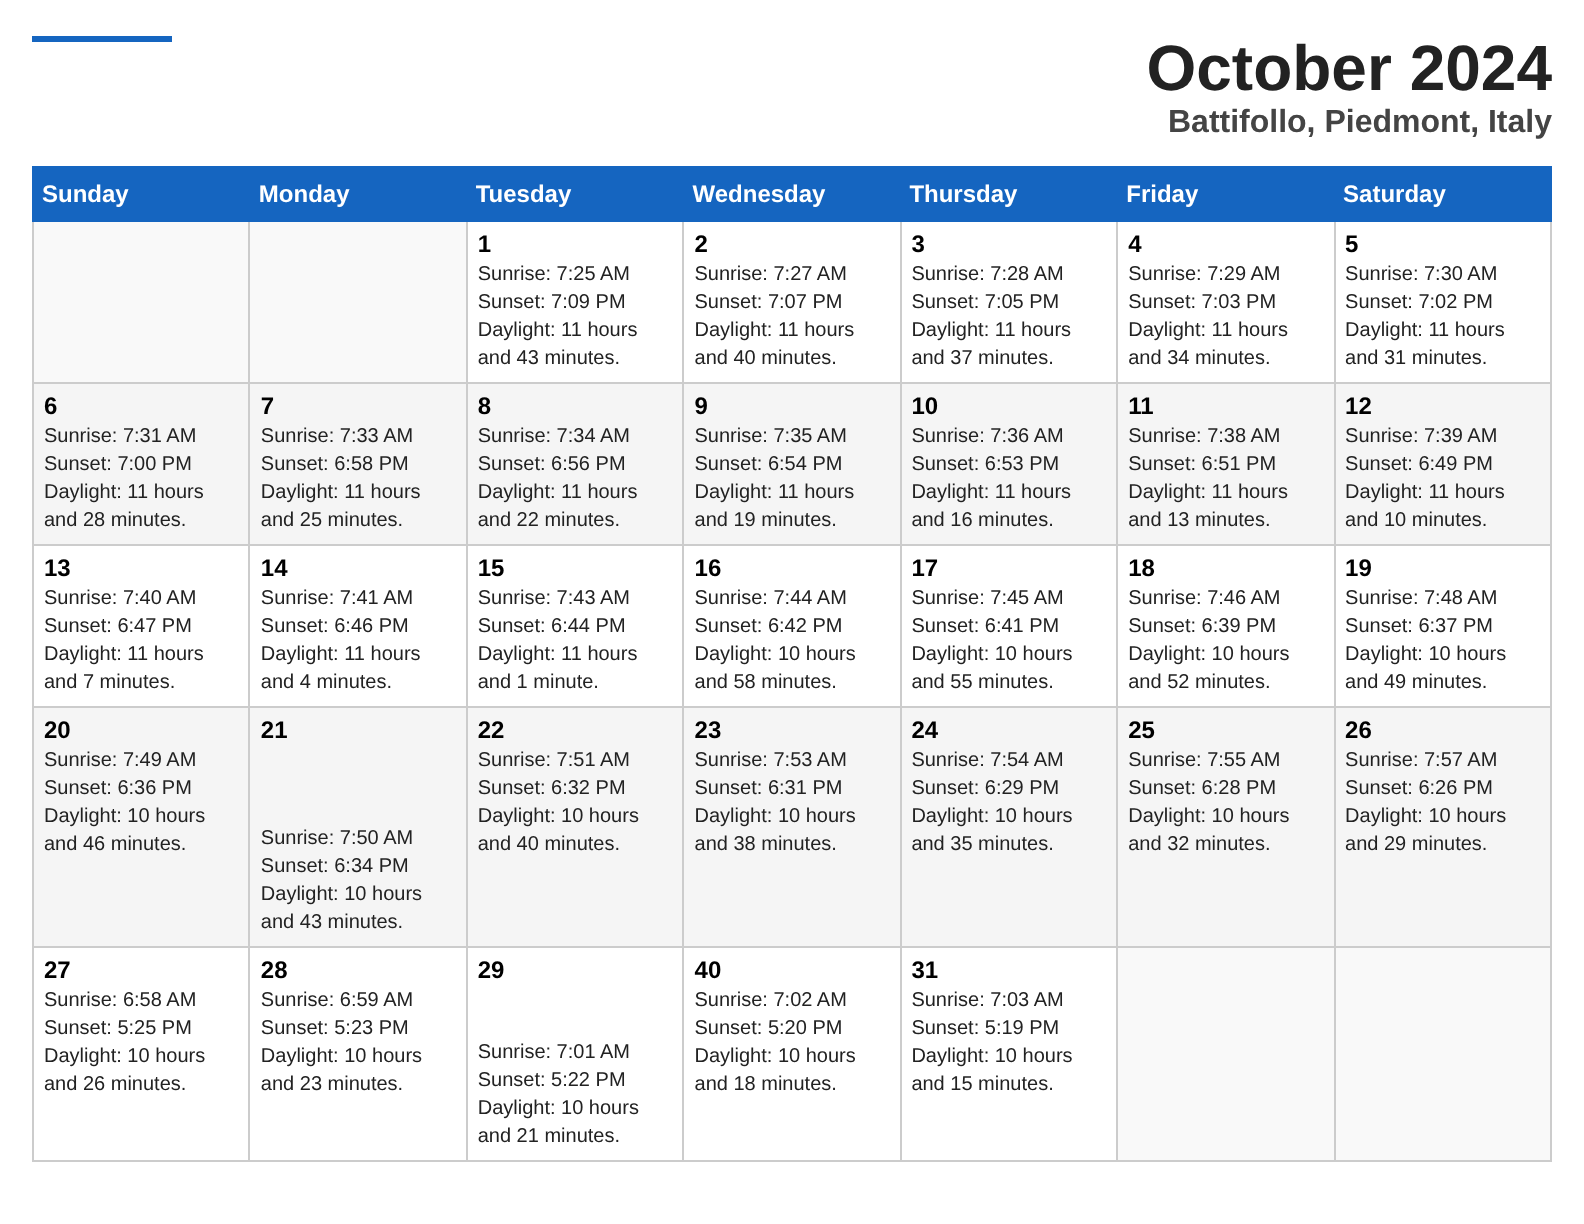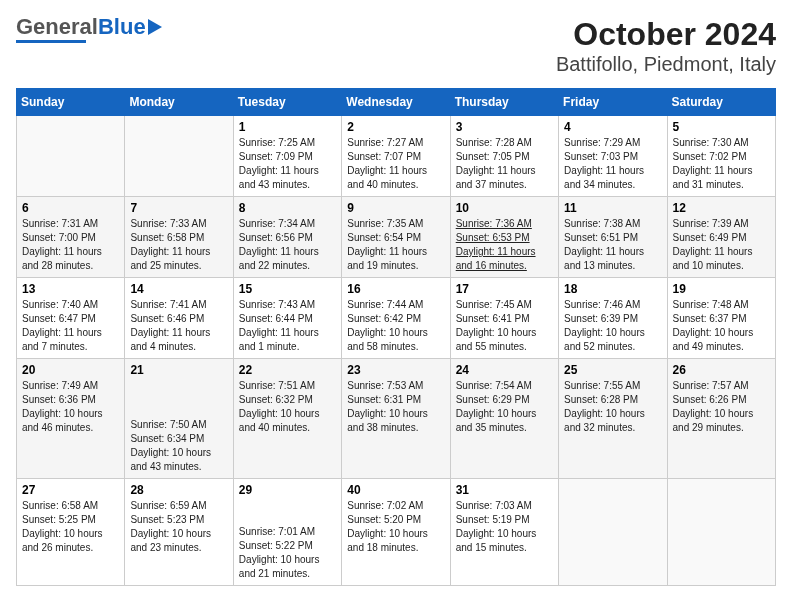--- a/index.html
+++ b/index.html
@@ -45,22 +45,22 @@
     }
     .title-block {
       text-align: right;
     }
     .title-block h1 {
       font-size: 32px;
       font-weight: bold;
       color: #222;
     }
     .title-block h2 {
-      font-size: 20px;
-      font-weight: normal;
+      font-size: 16px;
+      font-weight: bold;
       color: #444;
     }
     table {
       width: 100%;
       border-collapse: collapse;
       font-size: 11px;
     }
     thead tr th {
       background: #1565C0;
       color: #fff;
@@ -93,26 +93,20 @@
     }
     .empty-cell {
       background: #f9f9f9 !important;
     }
   </style>
 </head>
 <body>
 
 <div class="header">
   <div class="logo">
-    <div style="display:flex; align-items:center;">
-      <span class="logo-text">
-        <span style="color:#555;">General</span><span class="blue">Blue</span>
-      </span>
-      <span class="logo-arrow"></span>
-    </div>
     <div class="logo-line"></div>
   </div>
   <div class="title-block">
     <h1>October 2024</h1>
     <h2>Battifollo, Piedmont, Italy</h2>
   </div>
 </div>
 
 <table>
   <thead>
@@ -190,21 +184,21 @@
         </td>
         <td>
           <span class="day-num">9</span>
           <div class="day-info" style="white-space: pre-line;">Sunrise: 7:35 AM
 Sunset: 6:54 PM
 Daylight: 11 hours
 and 19 minutes.</div>
         </td>
         <td>
           <span class="day-num">10</span>
-          <div class="day-info" style="white-space: pre-line; text-decoration: underline;">Sunrise: 7:36 AM
+          <div class="day-info" style="white-space: pre-line;">Sunrise: 7:36 AM
 Sunset: 6:53 PM
 Daylight: 11 hours
 and 16 minutes.</div>
         </td>
         <td>
           <span class="day-num">11</span>
           <div class="day-info" style="white-space: pre-line;">Sunrise: 7:38 AM
 Sunset: 6:51 PM
 Daylight: 11 hours
 and 13 minutes.</div>

